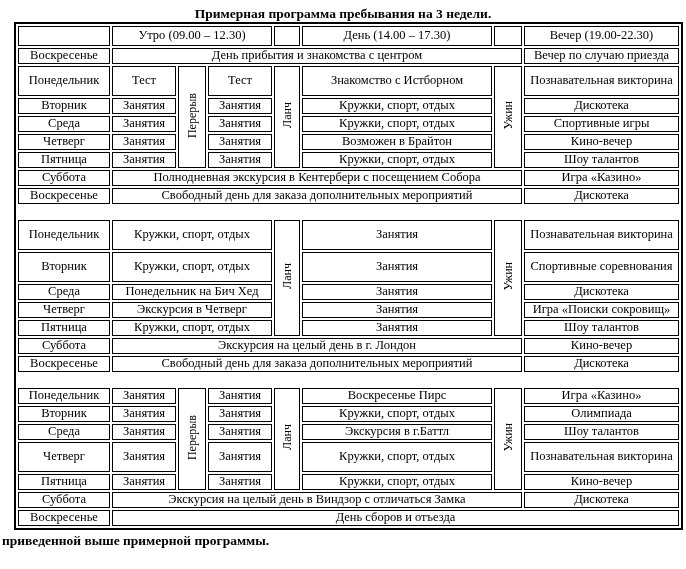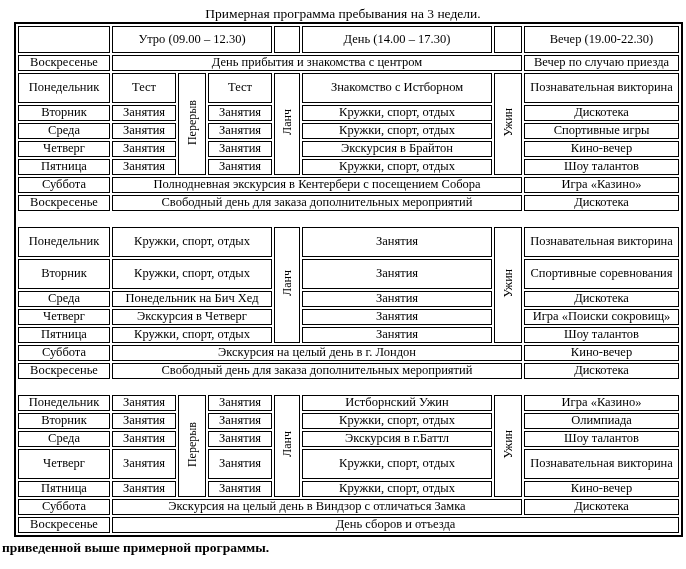--- a/index.html
+++ b/index.html
@@ -4,21 +4,21 @@
 <style>
   * { box-sizing: border-box; }
   html, body {
     margin: 0; padding: 0;
     width: 686px;
     background: #ffffff;
     color: #000000;
     font-family: "Liberation Serif", "DejaVu Serif", serif;
   }
   .page { width: 686px; padding-top: 6px; }
-  .title-block { text-align: center; font-weight: normal; font-size: 13.5px; line-height: 16px; }
+  .title-block { text-align: center; font-weight: bold; font-size: 13.5px; line-height: 16px; }
   table.program {
     margin-left: 14px;
     border-collapse: separate;
     border-spacing: 2px;
     border: 2px solid #000;
     table-layout: fixed;
   }
   td {
     border: 1.5px solid #000;
     text-align: center;
@@ -58,21 +58,21 @@
       <col style="width:92px">
       <col style="width:64px">
       <col style="width:28px">
       <col style="width:64px">
       <col style="width:26px">
       <col style="width:190px">
       <col style="width:28px">
       <col style="width:155px">
     </colgroup>
     <tbody id="program-tbody">
-        <tr style="height: 27px; padding-left: 20px;">
+        <tr style="height: 20px; padding-left: 20px;">
           <td class="day"></td>
           <td colspan="3" class="hdr">Утро  (09.00 – 12.30)</td>
           <td class="hdr"></td>
           <td class="hdr">День  (14.00 – 17.30)</td>
           <td class="hdr"></td>
           <td class="hdr">Вечер  (19.00-22.30)</td>
         </tr>
         <tr style="height: 16px;">
           <td class="day">Воскресенье</td>
           <td colspan="6">День прибытия и знакомства с центром</td>
@@ -99,21 +99,21 @@
           <td class="day">Среда</td>
           <td>Занятия</td>
           <td>Занятия</td>
           <td>Кружки, спорт, отдых</td>
           <td>Спортивные игры</td>
         </tr>
         <tr style="height: 16px;">
           <td class="day">Четверг</td>
           <td>Занятия</td>
           <td>Занятия</td>
-          <td>Экскурсия в  Брайтон</td>
+          <td>Возможен в  Брайтон</td>
           <td>Кино-вечер</td>
         </tr>
         <tr style="height: 16px;">
           <td class="day">Пятница</td>
           <td>Занятия</td>
           <td>Занятия</td>
           <td>Кружки, спорт, отдых</td>
           <td>Шоу талантов</td>
         </tr>
         <tr style="height: 16px;">
@@ -173,21 +173,21 @@
         </tr>
         <tr style="height: 12px;">
           <td colspan="8" class="gap"></td>
         </tr>
         <tr style="height: 16px;">
           <td class="day">Понедельник</td>
           <td>Занятия</td>
           <td rowspan="5" class="vert"><span class="vtext">Перерыв</span></td>
           <td>Занятия</td>
           <td rowspan="5" class="vert"><span class="vtext">Ланч</span></td>
-          <td>Истборнский Ужин</td>
+          <td>Воскресенье Пирс</td>
           <td rowspan="5" class="vert"><span class="vtext">Ужин</span></td>
           <td>Игра «Казино»</td>
         </tr>
         <tr style="height: 16px;">
           <td class="day">Вторник</td>
           <td>Занятия</td>
           <td>Занятия</td>
           <td>Кружки, спорт, отдых</td>
           <td>Олимпиада</td>
         </tr>

